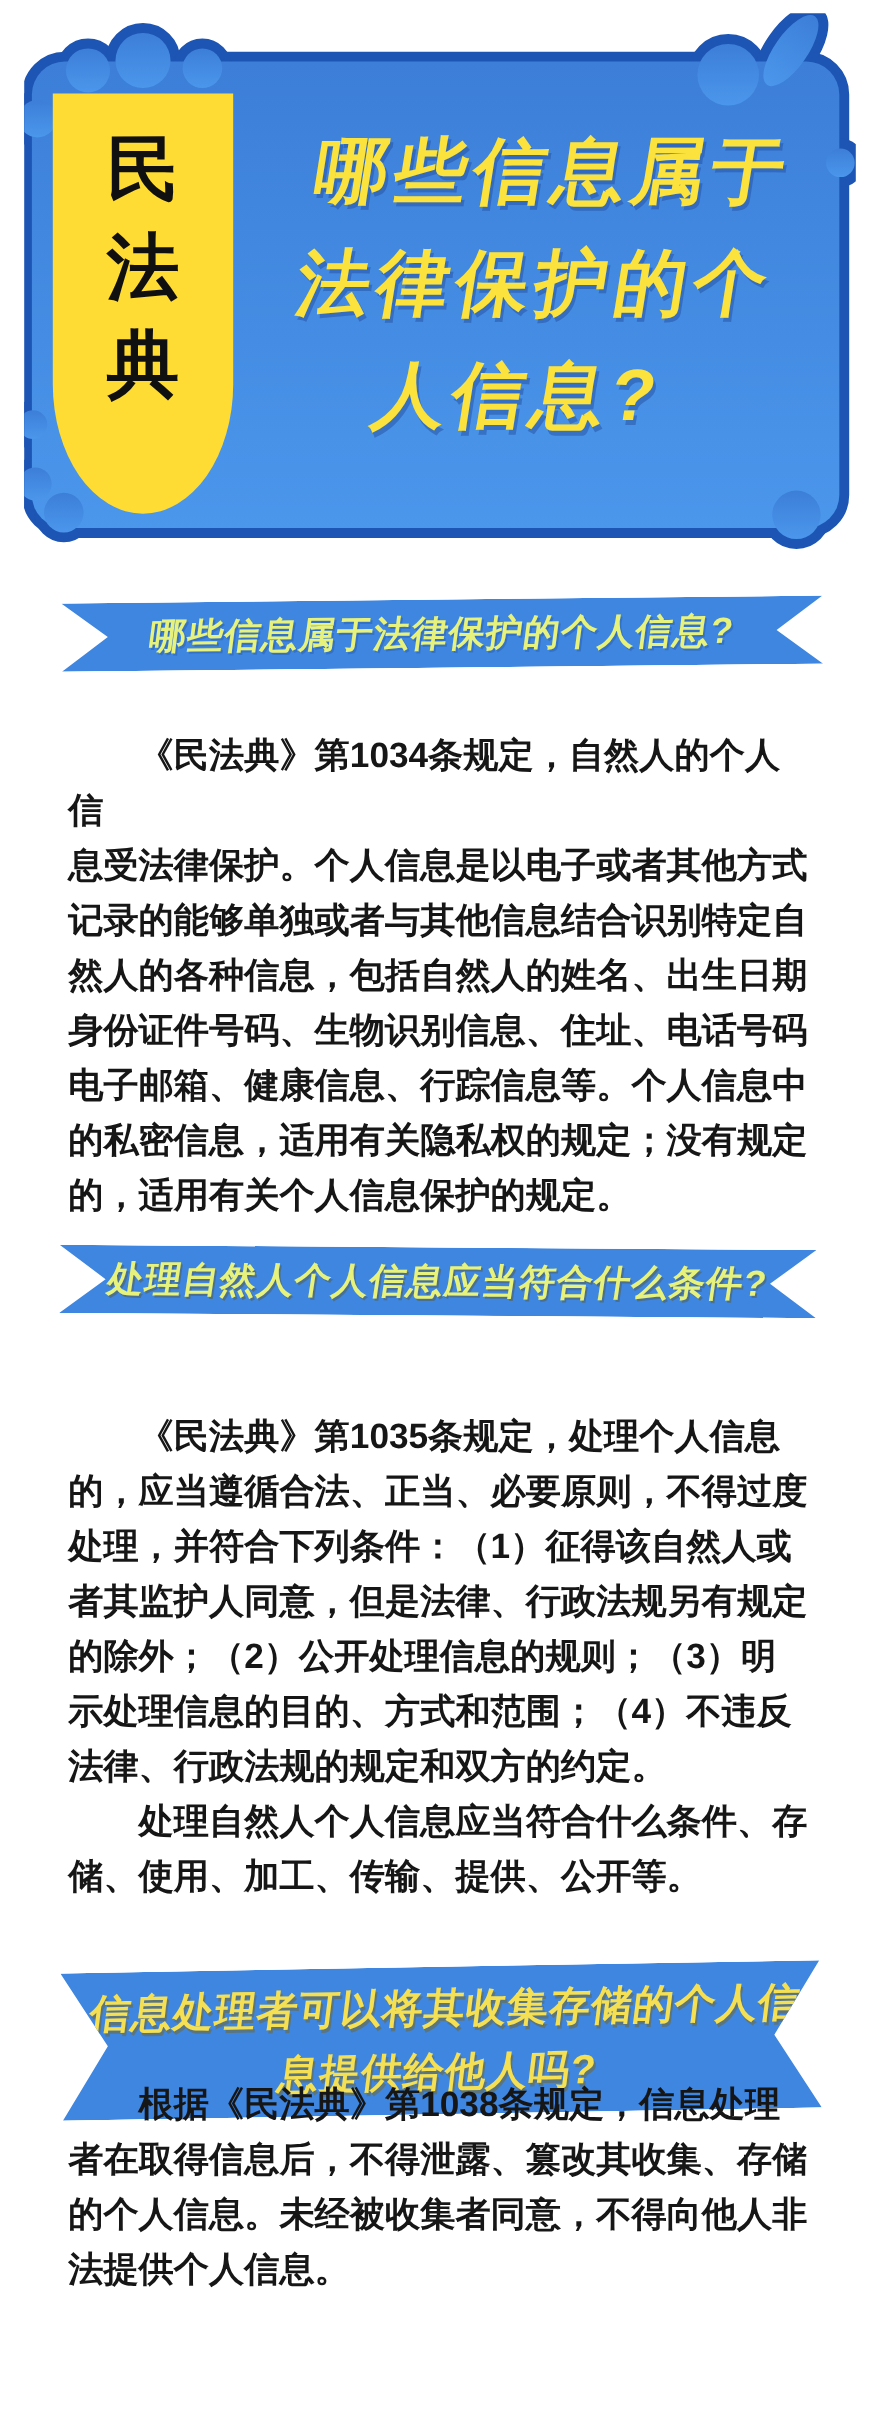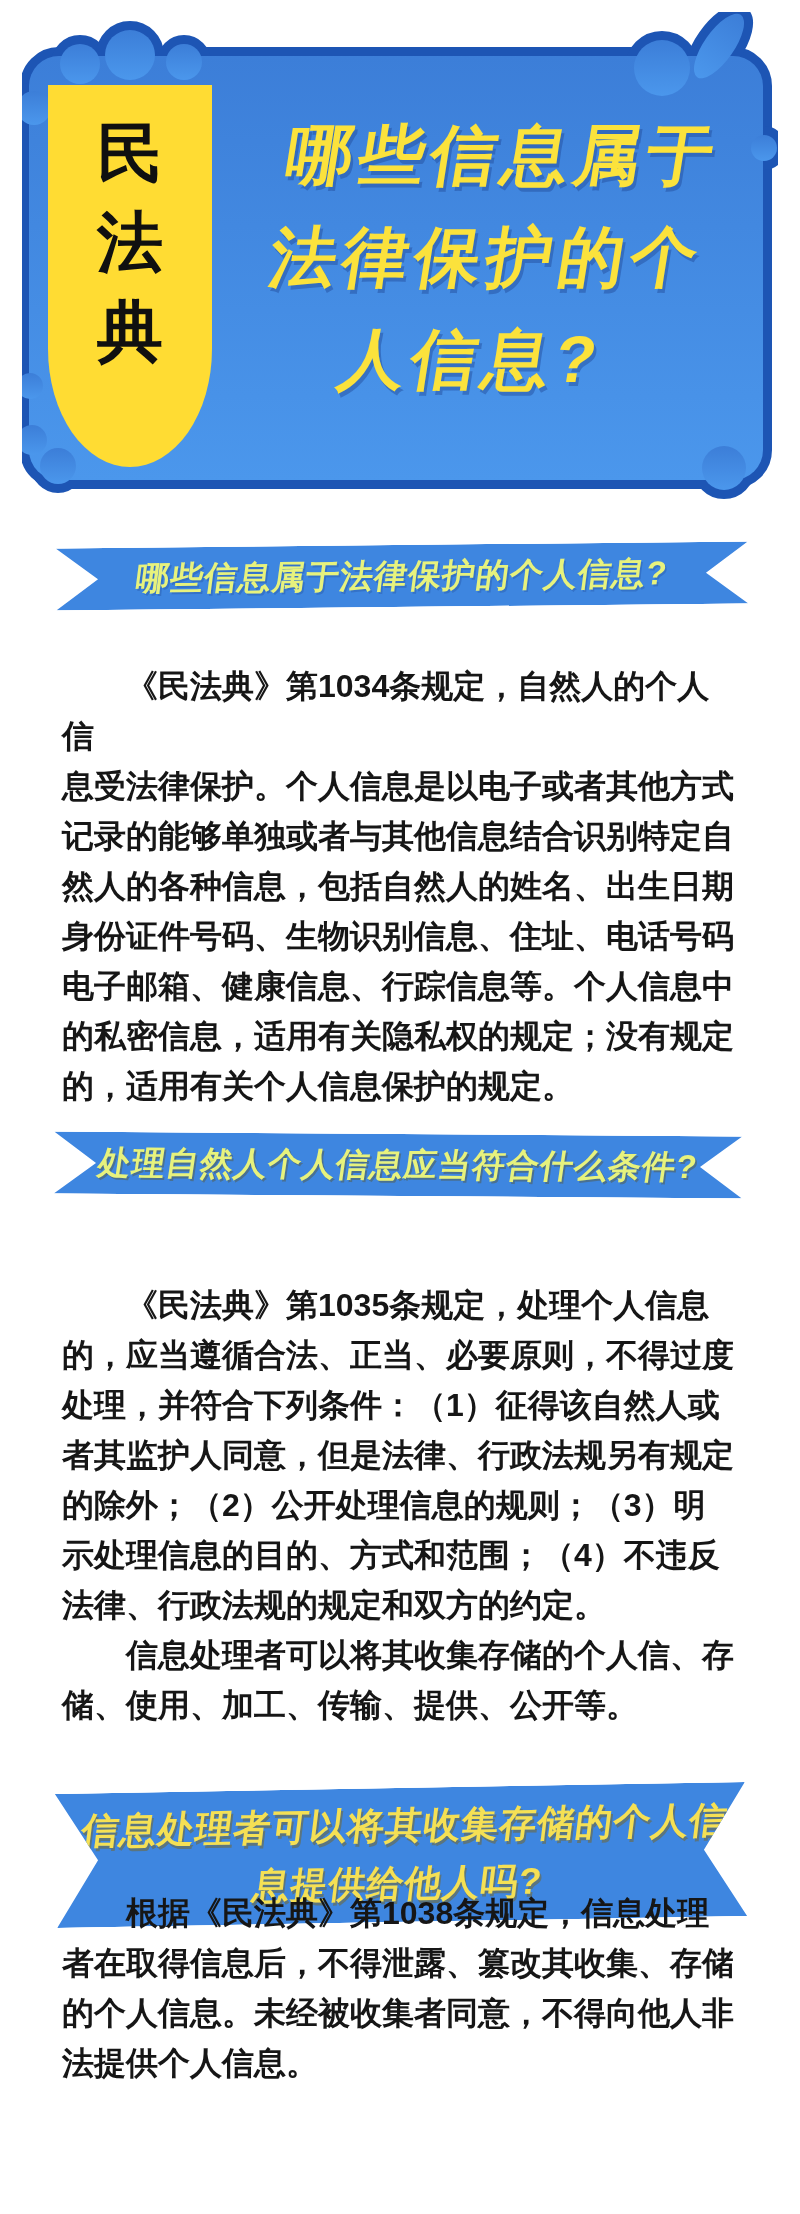--- a/index.html
+++ b/index.html
@@ -125,21 +125,21 @@
     <div class="banner-label">处理自然人个人信息应当符合什么条件?</div>
   </div>
   <div class="para-block para-2">
     <p>《民法典》第1035条规定，处理个人信息
 的，应当遵循合法、正当、必要原则，不得过度
 处理，并符合下列条件：（1）征得该自然人或
 者其监护人同意，但是法律、行政法规另有规定
 的除外；（2）公开处理信息的规则；（3）明
 示处理信息的目的、方式和范围；（4）不违反
 法律、行政法规的规定和双方的约定。</p>
-    <p>信息处理者可以将其收集存储的个人信、存
+    <p>处理自然人个人信息应当符合什么条件、存
 储、使用、加工、传输、提供、公开等。</p>
   </div>
 
   <div class="banner banner-3">
     <div class="banner-label">信息处理者可以将其收集存储的个人信
 息提供给他人吗?</div>
   </div>
   <div class="para-block para-3">
     <p>根据《民法典》第1038条规定，信息处理
 者在取得信息后，不得泄露、篡改其收集、存储

